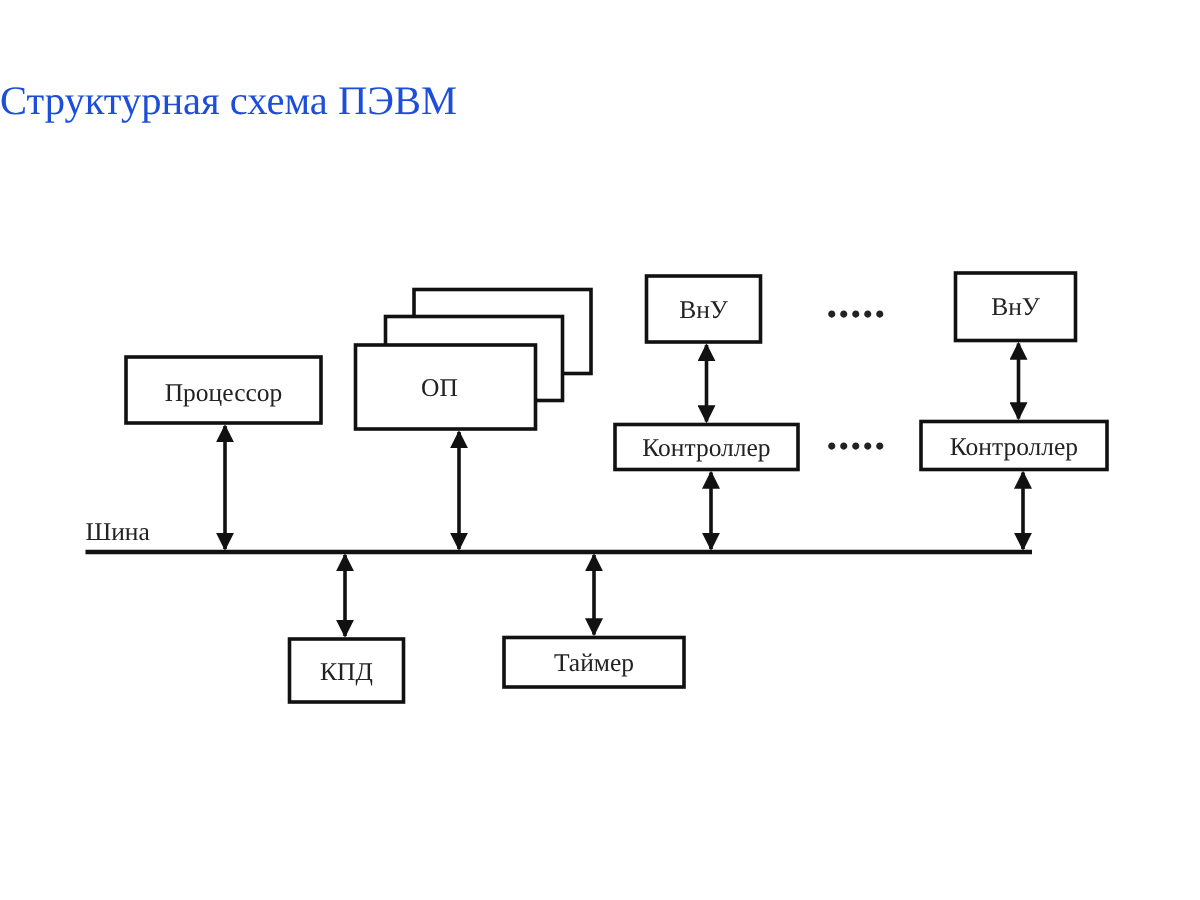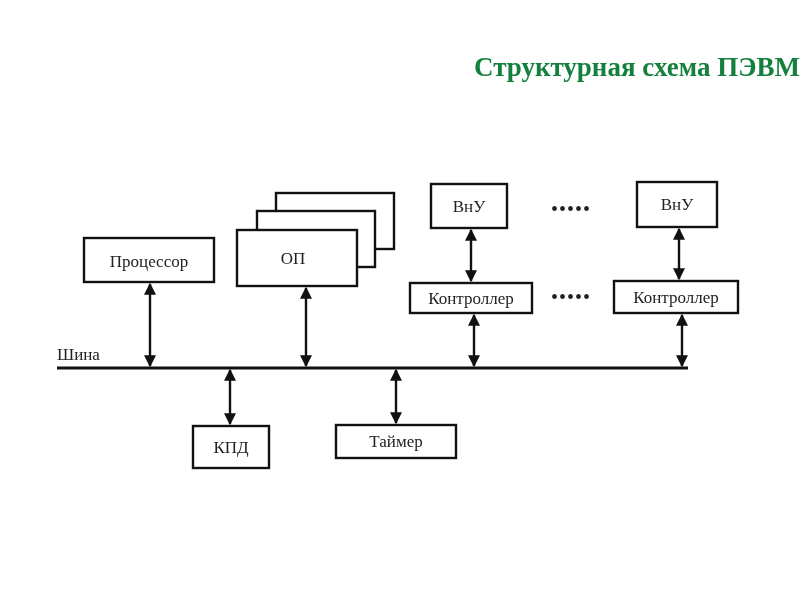--- a/index.html
+++ b/index.html
@@ -1,17 +1,17 @@
 <!DOCTYPE html>
 <html><head>
   <meta charset="utf-8">
   <style>
     html, body { margin: 0; padding: 0; background: #ffffff; }
     body { width: 800px; height: 600px; position: relative; overflow: hidden; font-family: "Liberation Serif", serif; }
-    .title { position: absolute; left: 0; top: 52px; width: 800px; text-align: right; font-size: 27px; font-weight: bold; color: #15803d; }
+    .title { position: absolute; left: 0; top: 52px; width: 800px; text-align: left; font-size: 27px; font-weight: normal; color: #1d4ed8; }
     svg { position: absolute; left: 0; top: 0; }
     .box { fill: #fff; stroke: #111; stroke-width: 2.4; }
     .lbl { font-family: "Liberation Serif", serif; font-size: 17px; fill: #222; }
     .line { stroke: #111; stroke-width: 2.4; fill: none; }
     .bus { stroke: #111; stroke-width: 3; }
   </style>
 </head>
 <body>
 
 <div class="title">Структурная схема ПЭВМ</div>

